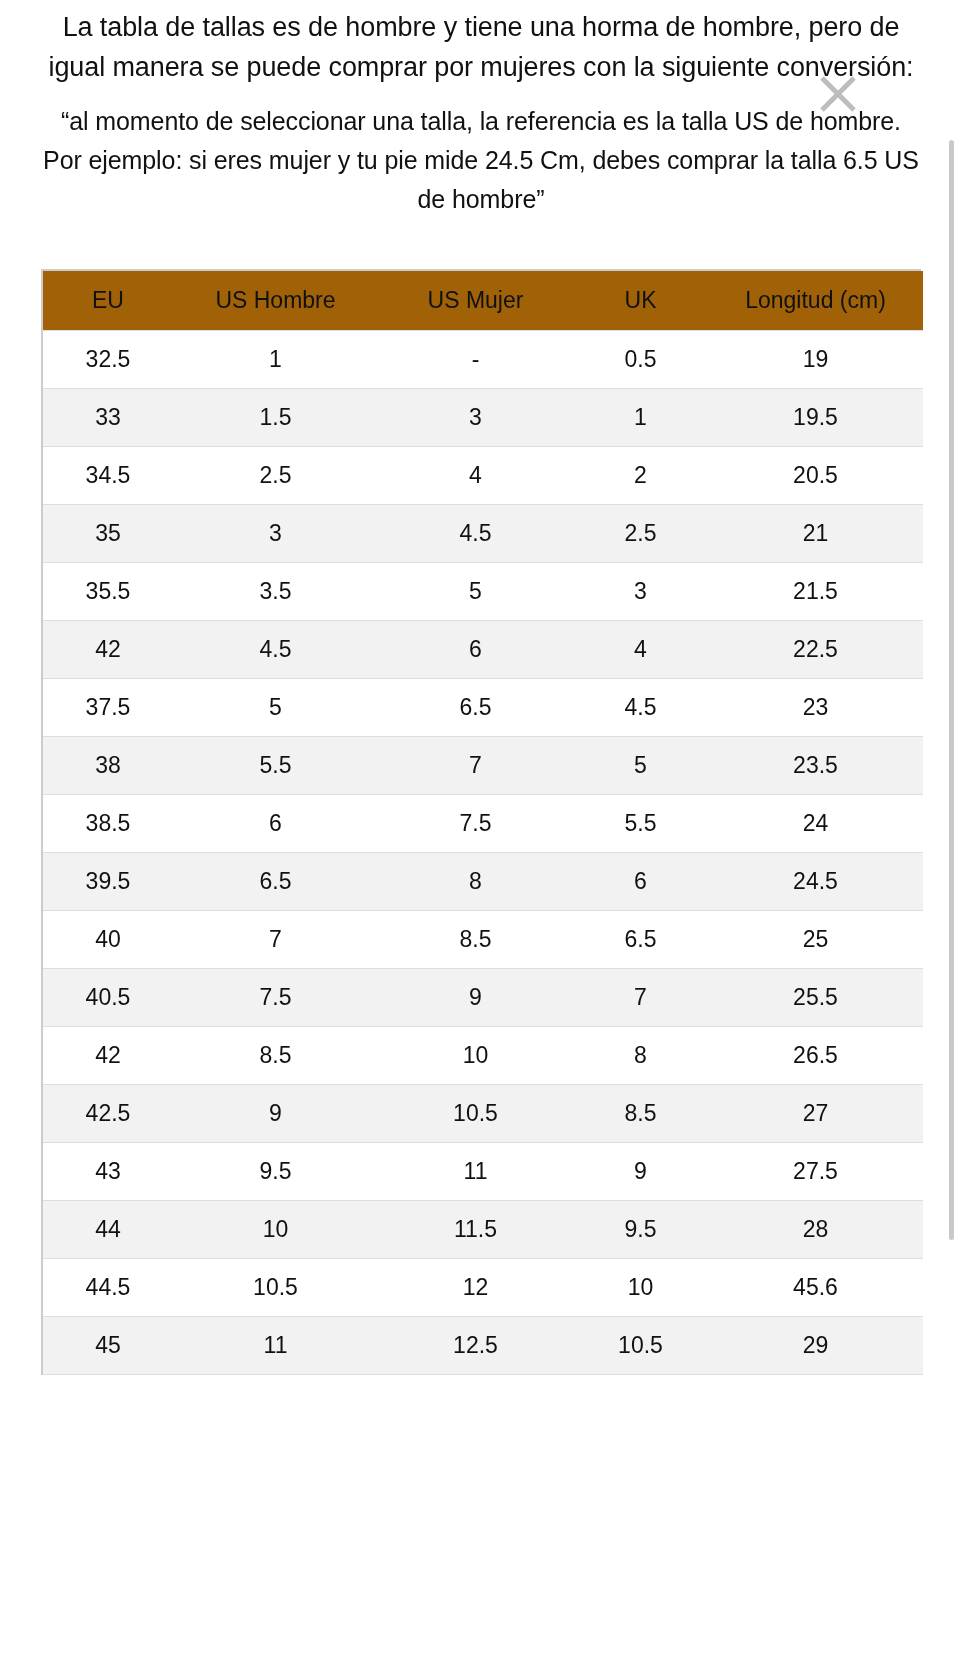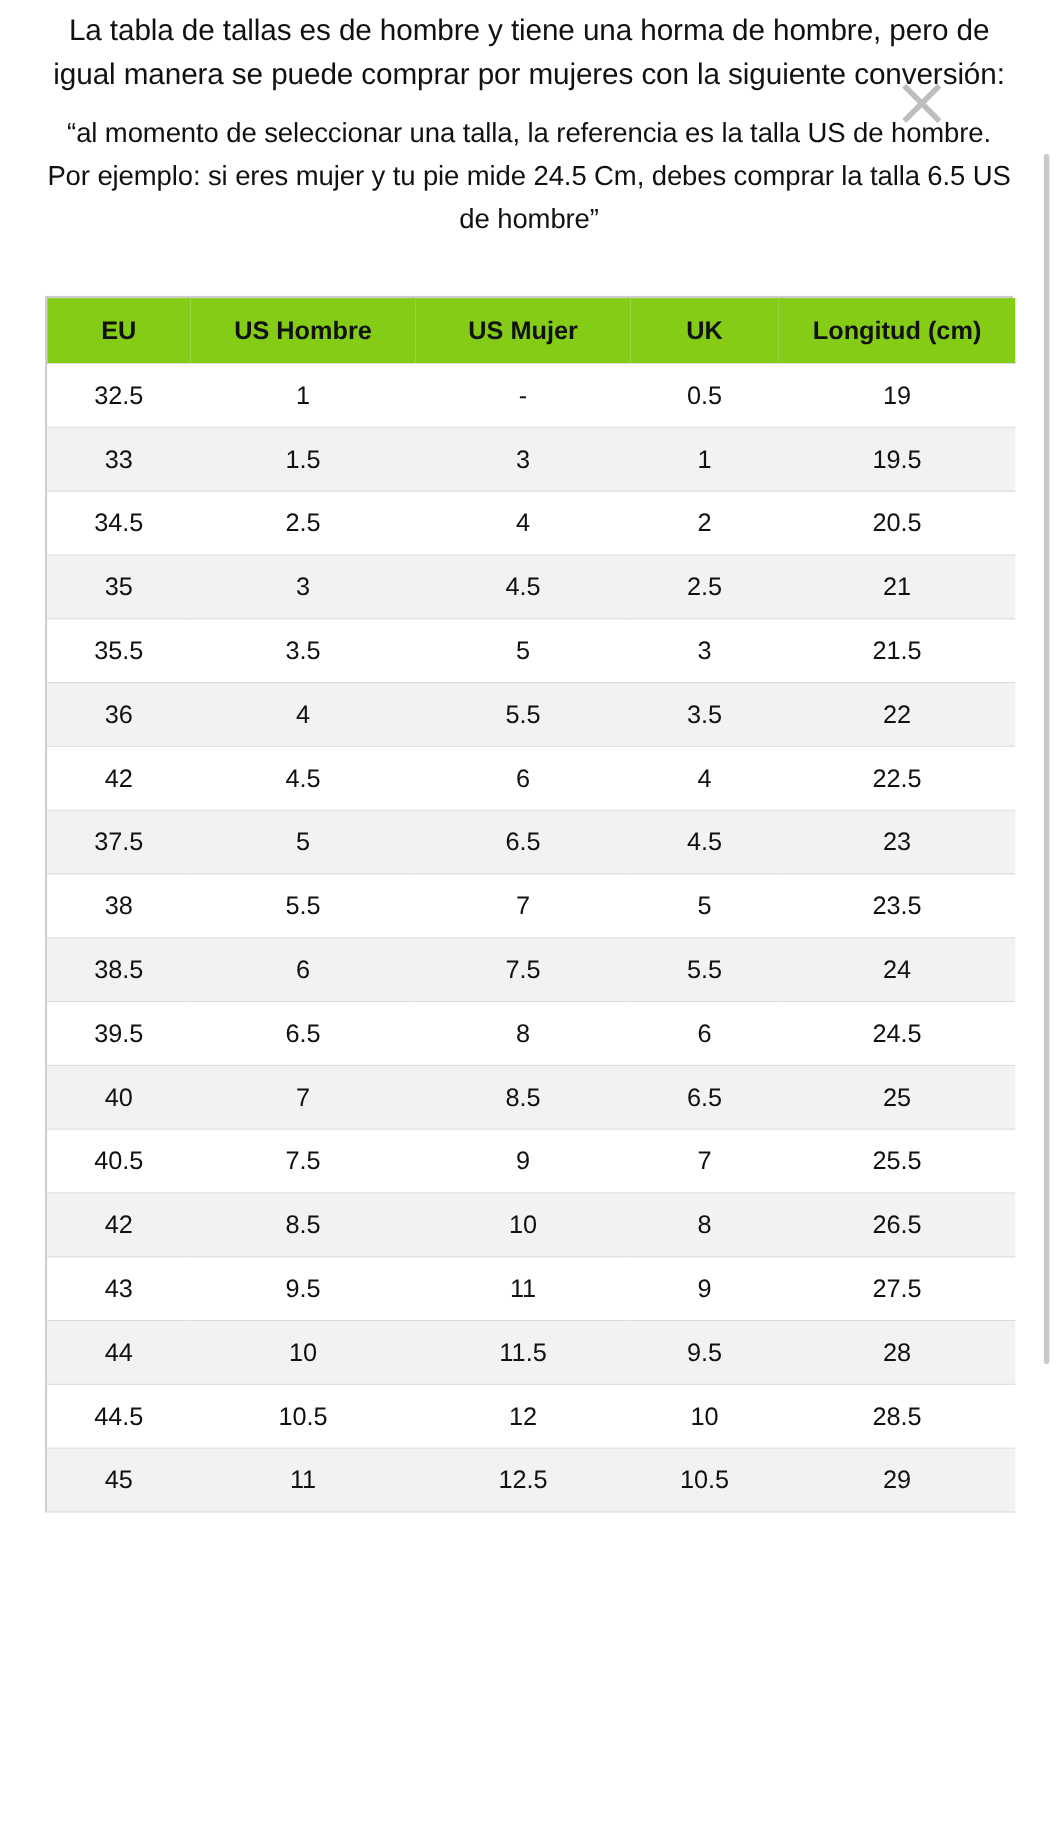--- a/index.html
+++ b/index.html
@@ -82,23 +82,23 @@
     font-size: 23px;
     font-weight: 400;
     color: #111111;
     border-bottom: 1px solid #dddddd;
     height: 58px;
     padding: 0;
     vertical-align: middle;
     box-sizing: border-box;
   }
   table.size-table thead th {
-    background: #84cc16;
+    background: #a16207;
     height: 60px;
-    font-weight: 700;
+    font-weight: 400;
     border-bottom: 1px solid #dddddd;
   }
   table.size-table tbody tr:nth-child(even) td {
     background: #f2f2f2;
   }
   table.size-table tbody tr:nth-child(odd) td {
     background: #ffffff;
   }
 
   
@@ -195,27 +195,20 @@
             <td>21</td>
           </tr>
           <tr>
             <td>35.5</td>
             <td>3.5</td>
             <td>5</td>
             <td>3</td>
             <td>21.5</td>
           </tr>
           <tr>
-            <td>36</td>
-            <td>4</td>
-            <td>5.5</td>
-            <td>3.5</td>
-            <td>22</td>
-          </tr>
-          <tr>
             <td>42</td>
             <td>4.5</td>
             <td>6</td>
             <td>4</td>
             <td>22.5</td>
           </tr>
           <tr>
             <td>37.5</td>
             <td>5</td>
             <td>6.5</td>
@@ -258,39 +251,46 @@
             <td>25.5</td>
           </tr>
           <tr>
             <td>42</td>
             <td>8.5</td>
             <td>10</td>
             <td>8</td>
             <td>26.5</td>
           </tr>
           <tr>
+            <td>42.5</td>
+            <td>9</td>
+            <td>10.5</td>
+            <td>8.5</td>
+            <td>27</td>
+          </tr>
+          <tr>
             <td>43</td>
             <td>9.5</td>
             <td>11</td>
             <td>9</td>
             <td>27.5</td>
           </tr>
           <tr>
             <td>44</td>
             <td>10</td>
             <td>11.5</td>
             <td>9.5</td>
             <td>28</td>
           </tr>
           <tr>
             <td>44.5</td>
             <td>10.5</td>
             <td>12</td>
             <td>10</td>
-            <td>28.5</td>
+            <td>45.6</td>
           </tr>
           <tr>
             <td>45</td>
             <td>11</td>
             <td>12.5</td>
             <td>10.5</td>
             <td>29</td>
           </tr>
         </tbody>
     </table>

